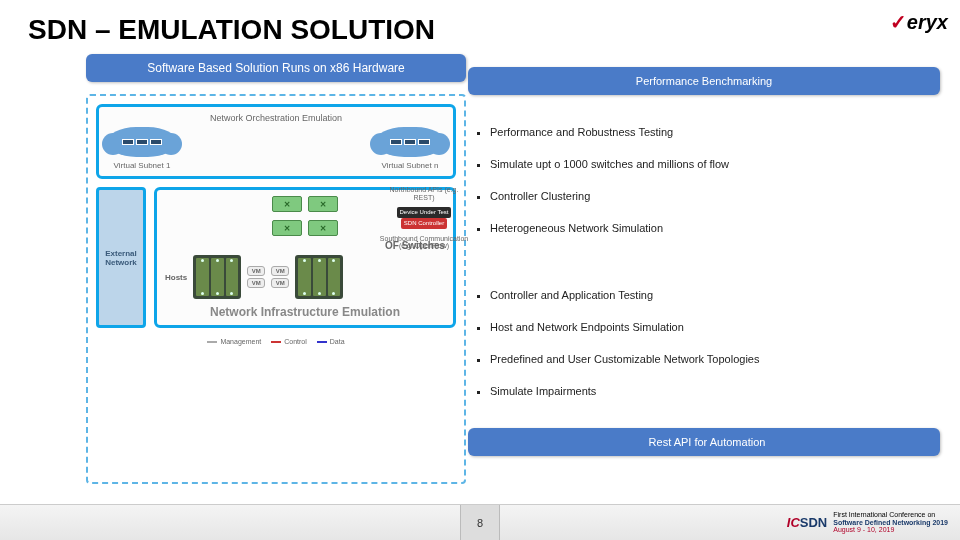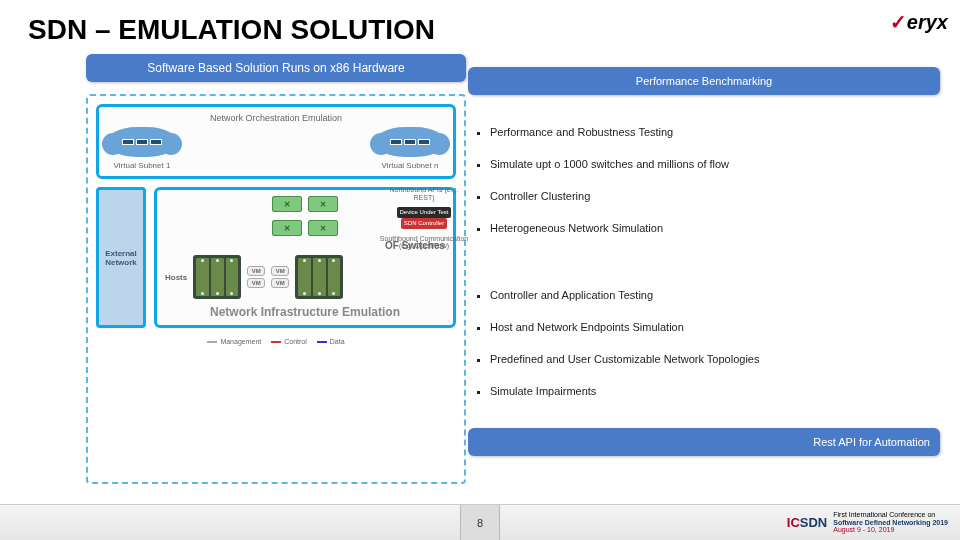--- a/index.html
+++ b/index.html
@@ -43,21 +43,21 @@
   .legend .l1::before { background: #aaa; } .legend .l2::before { background: #c33; } .legend .l3::before { background: #33c; }
   .side-labels { position: absolute; right: -5px; top: 90px; width: 90px; font-size: 7px; color: #666; display: flex; flex-direction: column; gap: 6px; }
   .side-labels div { text-align: center; line-height: 1.1; }
   .dut { background: #2a2a2a; color: #fff; font-size: 6px; padding: 2px 3px; border-radius: 2px; display: inline-block; }
   .list { padding: 4px 6px 4px 22px; font-size: 11px; color: #222; }
   .list li { margin: 20px 0; list-style: square; }
   .footer { position: absolute; bottom: 0; left: 0; right: 0; height: 36px; background: linear-gradient(#f4f4f4,#e6e6e6); border-top: 1px solid #ccc; display: flex; align-items: center; }
   .pagecell { position: absolute; left: 50%; transform: translateX(-50%); width: 40px; height: 100%; background: #ddd; border-left: 1px solid #bbb; border-right: 1px solid #bbb; display: flex; align-items: center; justify-content: center; font-size: 11px; color: #333; }
   .conf { position: absolute; right: 12px; display: flex; align-items: center; gap: 6px; font-size: 7px; color: #333; }
   .icsdn { font-weight: 700; font-size: 13px; }
-  .icsdn .ic { color: #b00028; } .icsdn .sdn { color: #1a3a6a; }
+  .icsdn .ic { color: #b00028; font-style: italic; } .icsdn .sdn { color: #1a3a6a; }
   .conf .txt { line-height: 1.05; }
   .conf .txt .l1t { color: #000; } .conf .txt .l2t { color: #1a3a6a; font-weight: 600; }
   .conf .txt .l3t { color: #b00028; }
   .switches + .switches { margin-top: 4px; }
 </style>
 </head>
 <body>
 
 <div class="title">SDN – EMULATION SOLUTION</div>
 <div class="logo"><span class="chk">✓</span><span>eryx</span></div>
@@ -165,21 +165,21 @@
       <li>Simulate upt o 1000 switches and millions of flow</li>
       <li>Controller Clustering</li>
       <li>Heterogeneous Network Simulation</li>
     </ul>
     <ul class="list">
       <li>Controller and Application Testing</li>
       <li>Host and Network Endpoints Simulation</li>
       <li>Predefined and User Customizable Network Topologies</li>
       <li>Simulate Impairments</li>
     </ul>
-    <div class="pill small" style="text-align:right;padding-left:16px">Rest API for Automation</div>
+    <div class="pill small" style="text-align:center;padding-left:16px">Rest API for Automation</div>
   </div>
 </div>
 
 <div class="footer">
   <div class="pagecell">8</div>
   <div class="conf">
     <div class="icsdn"><span class="ic">IC</span><span class="sdn">SDN</span></div>
     <div class="txt">
       <div class="l1t">First International Conference on</div>
       <div class="l2t">Software Defined Networking 2019</div>

